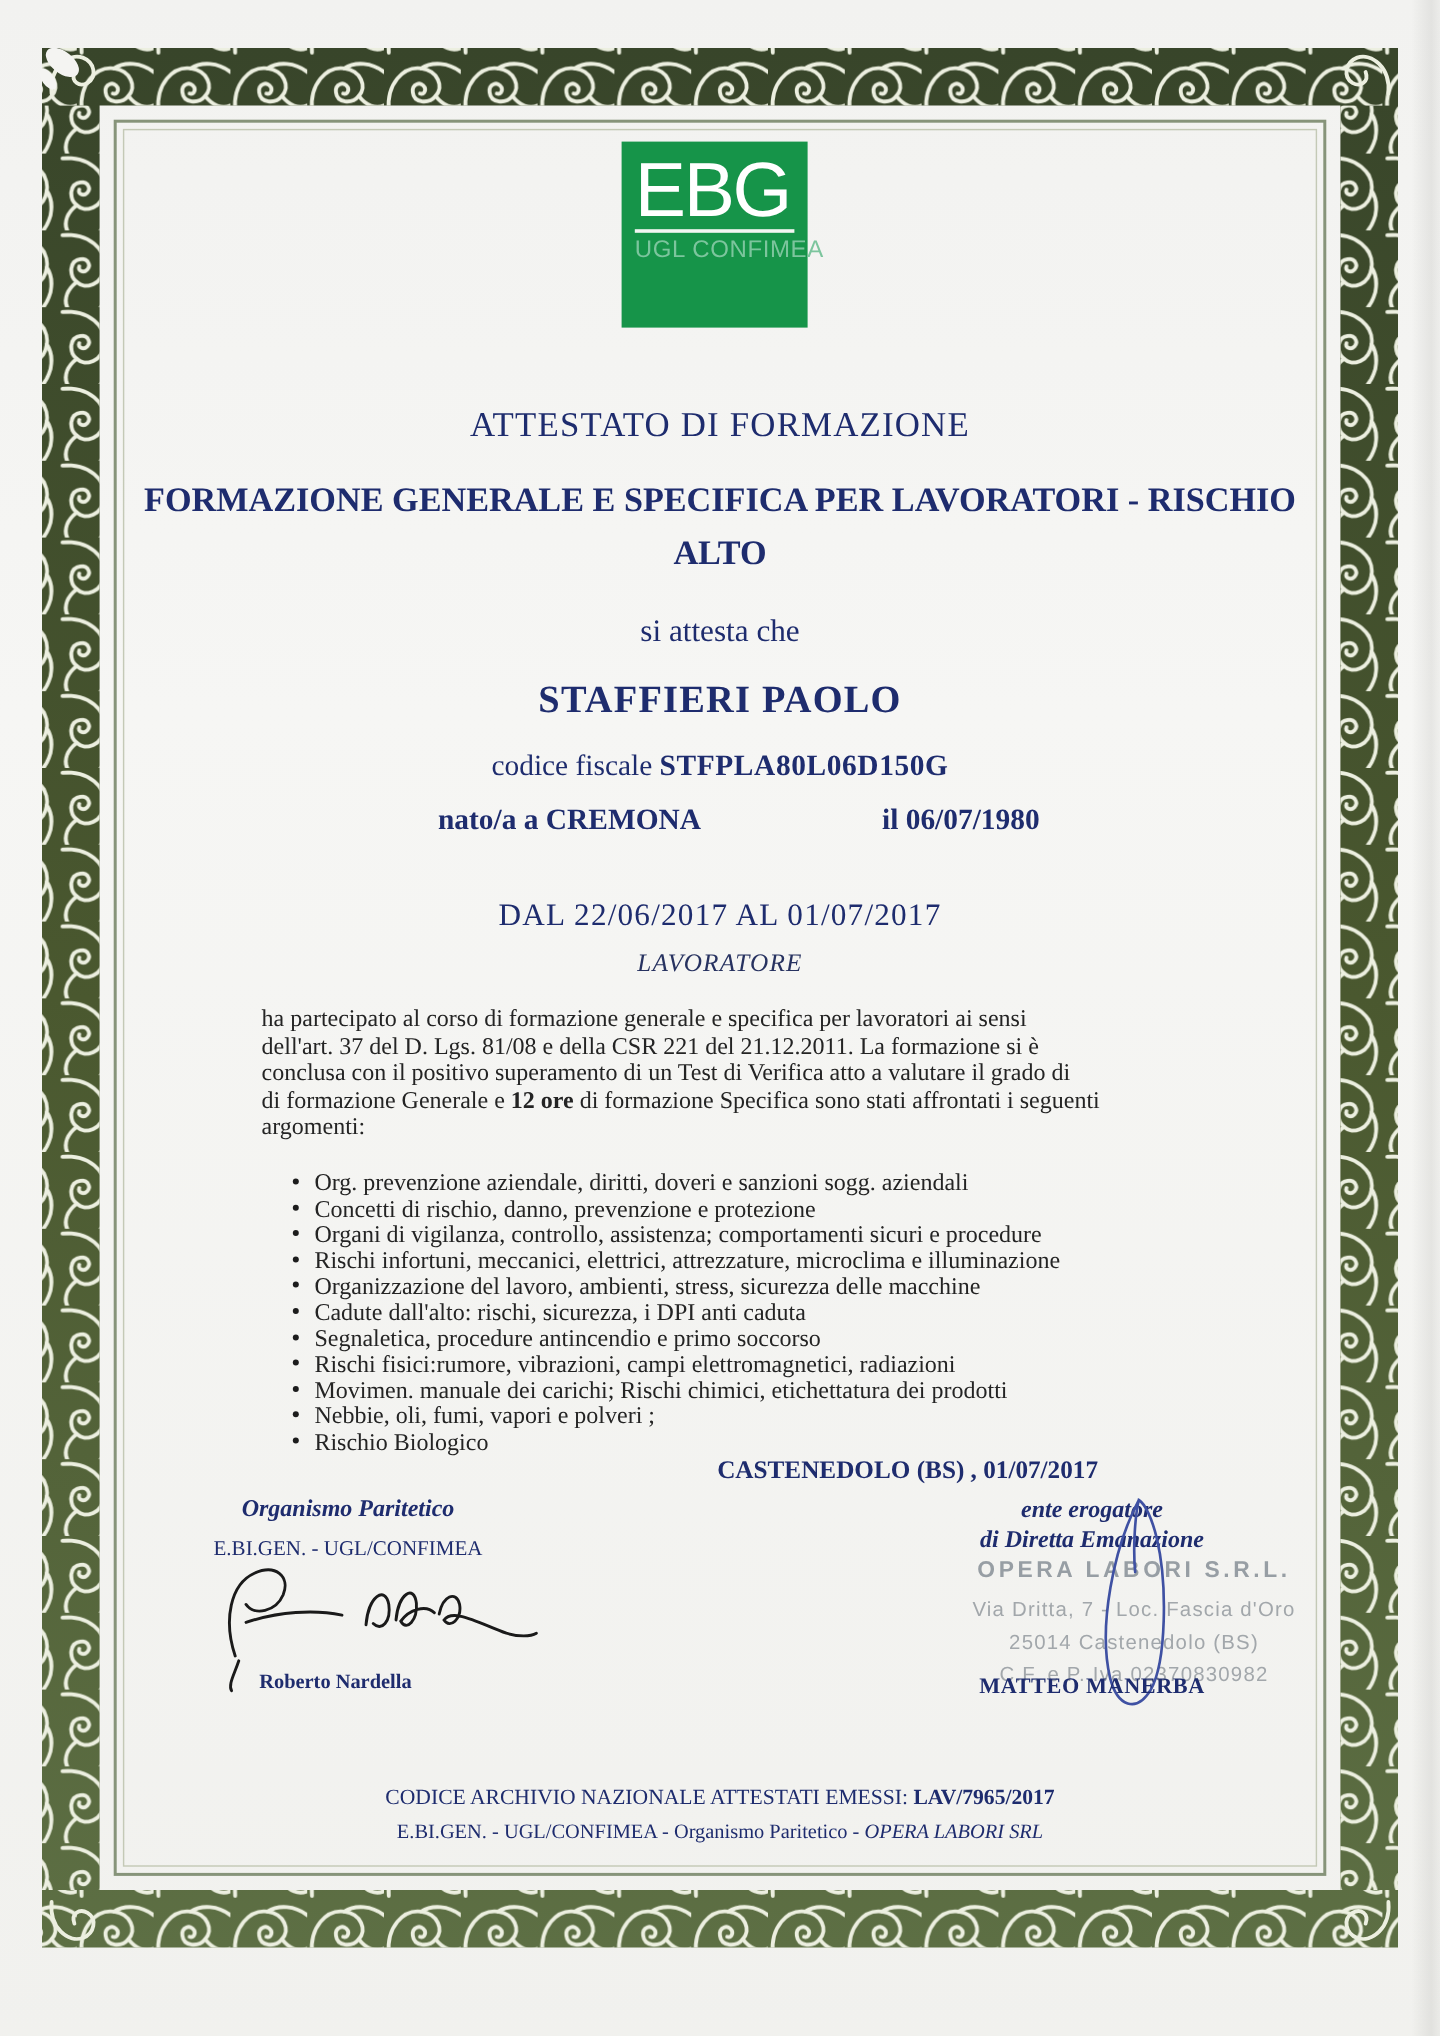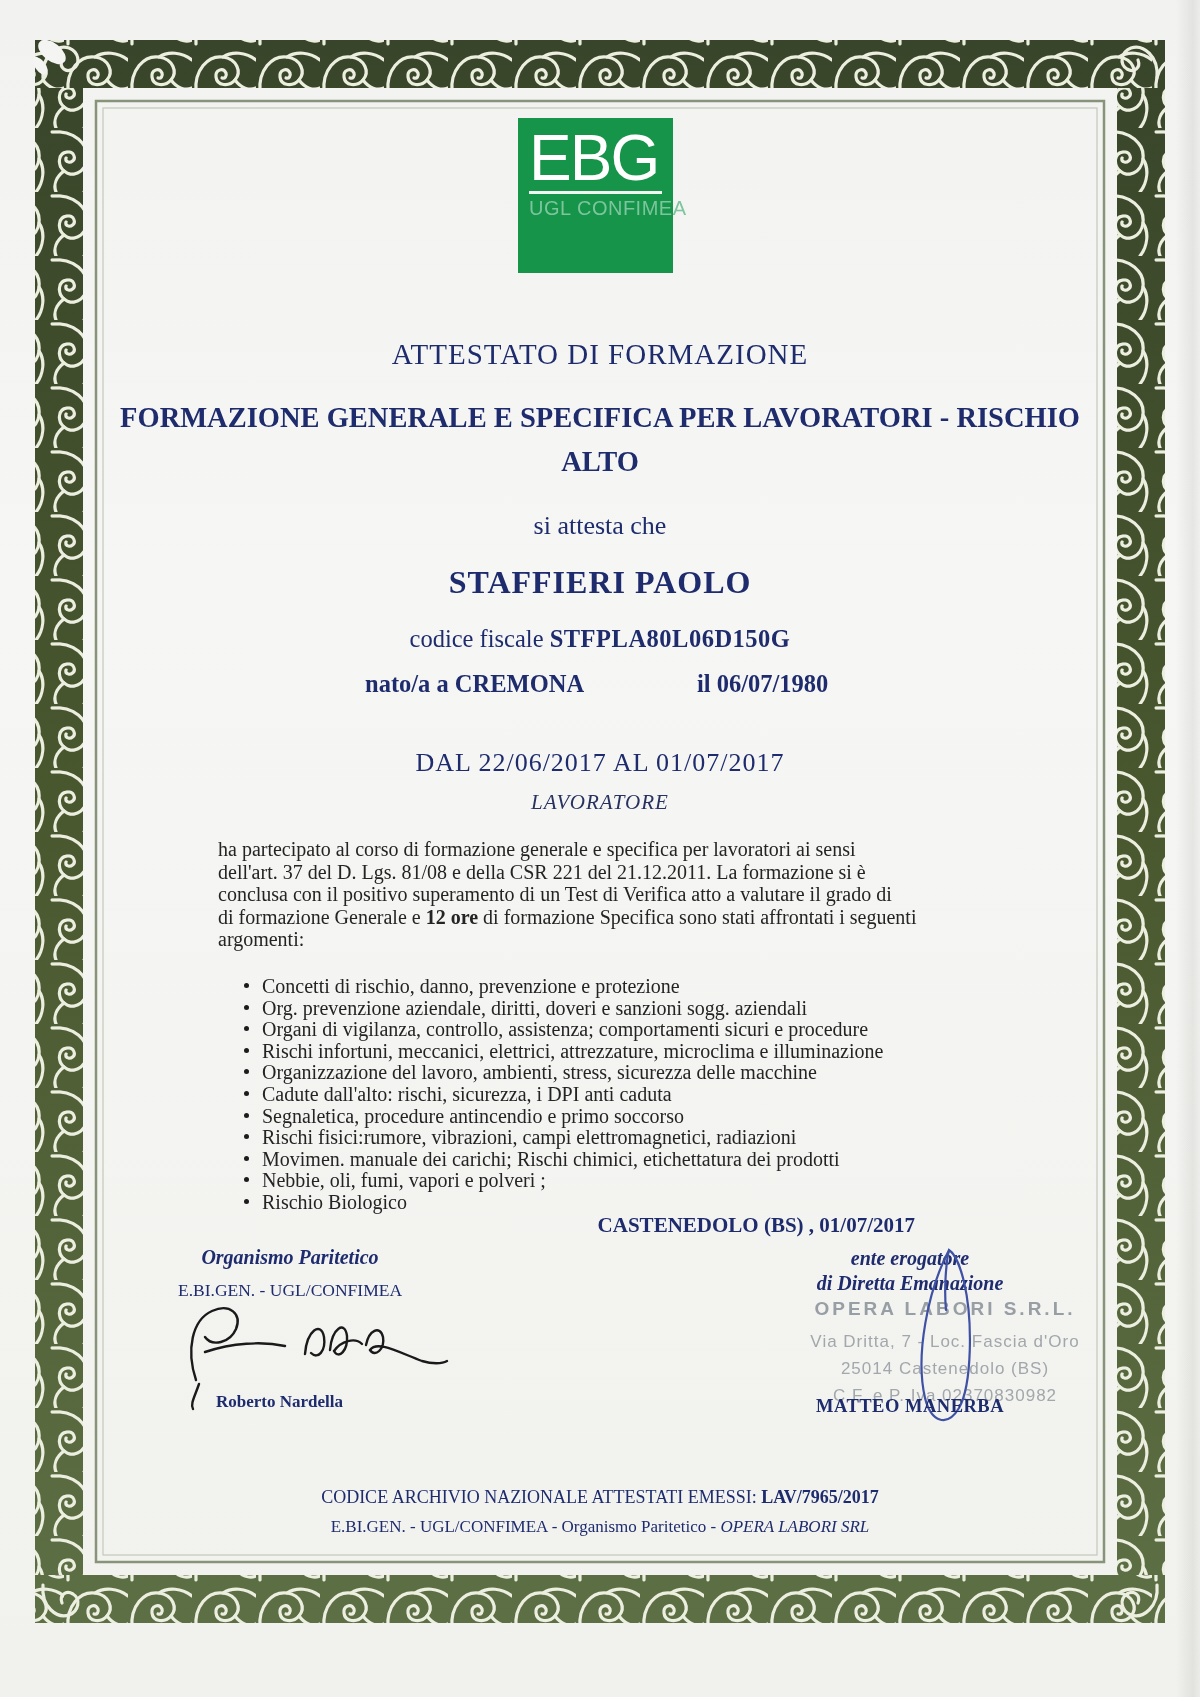--- a/index.html
+++ b/index.html
@@ -26,21 +26,21 @@
   .logo-sub{color:#7cc59d;font-size:20px;letter-spacing:0.5px;margin-top:3px;white-space:nowrap;}
   
   .doc-type{top:338px;font-size:29px;letter-spacing:1px;white-space:nowrap;}
   .course-title{top:396px;font-size:28.5px;font-weight:bold;line-height:44px;white-space:nowrap;}
   .intro{top:511px;font-size:26px;}
   .person-name{top:564px;font-size:32px;font-weight:bold;letter-spacing:1px;}
   .cf-row{top:625px;font-size:24.5px;}
   .cf-row b{letter-spacing:0.5px;}
   .nato-row{top:670px;font-size:24.5px;height:30px;font-weight:bold;}
   .nato-left{position:absolute;left:365px;white-space:nowrap;}
-  .nato-right{position:absolute;left:697px;white-space:nowrap;}
+  .nato-right{position:absolute;left:735px;white-space:nowrap;}
   .period{top:748px;font-size:26px;letter-spacing:1px;}
   .role{top:790px;font-size:21px;font-style:italic;letter-spacing:1px;color:#273260;}
   
   .para{top:838px;left:218px;width:800px;font-size:20px;line-height:22.5px;}
   .para div{white-space:nowrap;}
   .bullets{top:975px;left:244px;}
   .bullet{display:flex;align-items:baseline;height:21.6px;font-size:20px;white-space:nowrap;}
   .b-dot{width:5px;height:5px;border-radius:50%;background:#1c1c1c;margin-right:13px;flex:0 0 auto;position:relative;top:-5px;}
   .place-date{top:1213px;right:285px;left:auto;font-size:21px;font-weight:bold;white-space:nowrap;}
   
@@ -140,25 +140,25 @@
     <div><span>ha partecipato al corso di formazione generale e specifica per lavoratori ai sensi</span></div>
     <div><span>dell'art. 37 del D. Lgs. 81/08 e della CSR 221 del 21.12.2011. La formazione si è</span></div>
     <div><span>conclusa con il positivo superamento di un Test di Verifica atto a valutare il grado di</span></div>
     <div><span>di formazione Generale e </span><b>12 ore</b><span> di formazione Specifica sono stati affrontati i seguenti</span></div>
     <div><span>argomenti:</span></div>
   </div>
 
   <div class="abs bullets ink">
     <div class="bullet">
         <span class="b-dot"></span>
+        <span>Org. prevenzione aziendale, diritti, doveri e sanzioni sogg. aziendali</span>
+      </div>
+    <div class="bullet">
+        <span class="b-dot"></span>
         <span>Concetti di rischio, danno, prevenzione e protezione</span>
-      </div>
-    <div class="bullet">
-        <span class="b-dot"></span>
-        <span>Org. prevenzione aziendale, diritti, doveri e sanzioni sogg. aziendali</span>
       </div>
     <div class="bullet">
         <span class="b-dot"></span>
         <span>Organi di vigilanza, controllo, assistenza; comportamenti sicuri e procedure</span>
       </div>
     <div class="bullet">
         <span class="b-dot"></span>
         <span>Rischi infortuni, meccanici, elettrici, attrezzature, microclima e illuminazione</span>
       </div>
     <div class="bullet">

